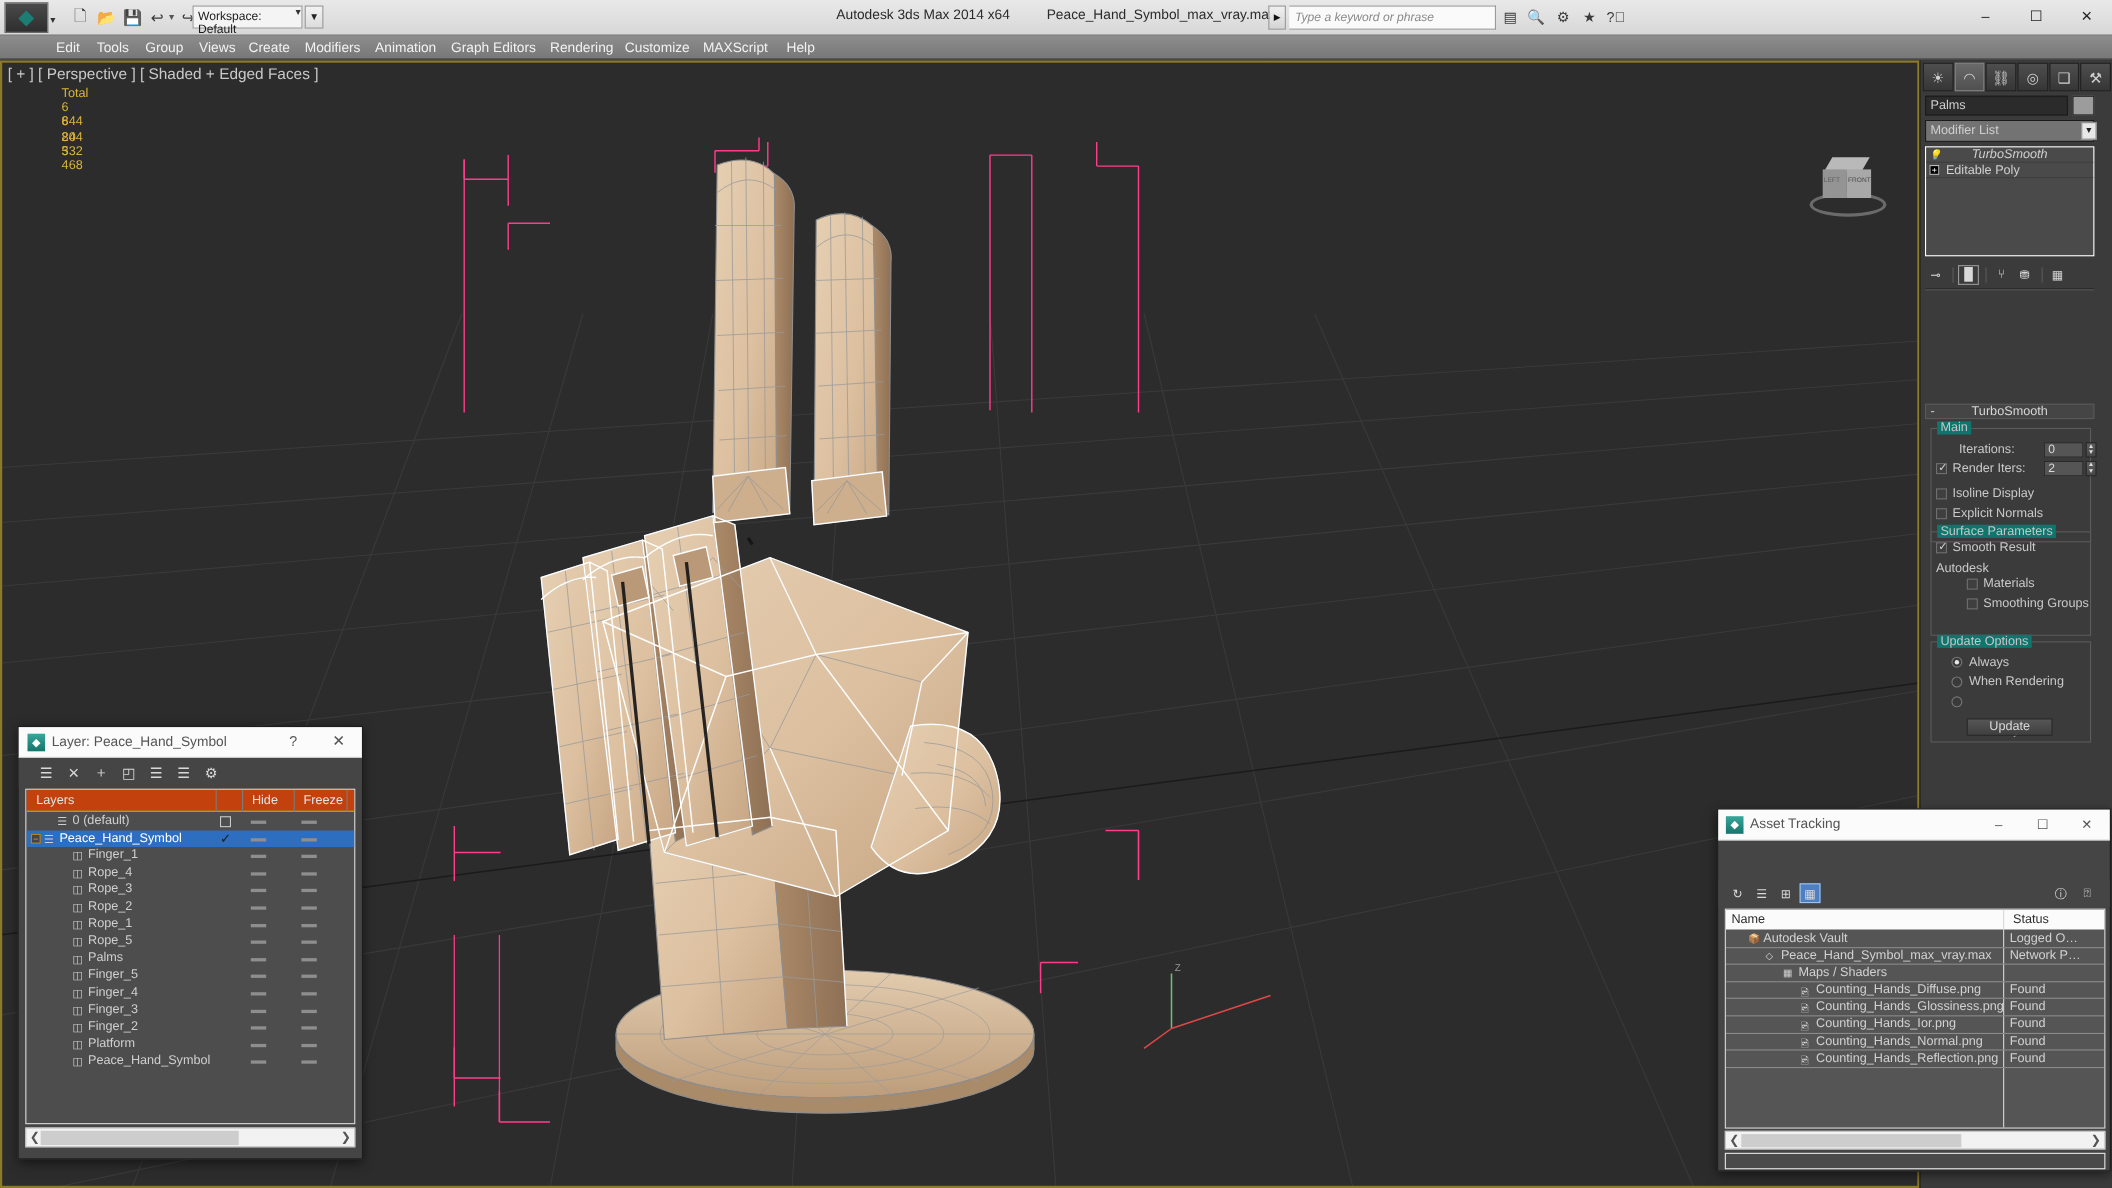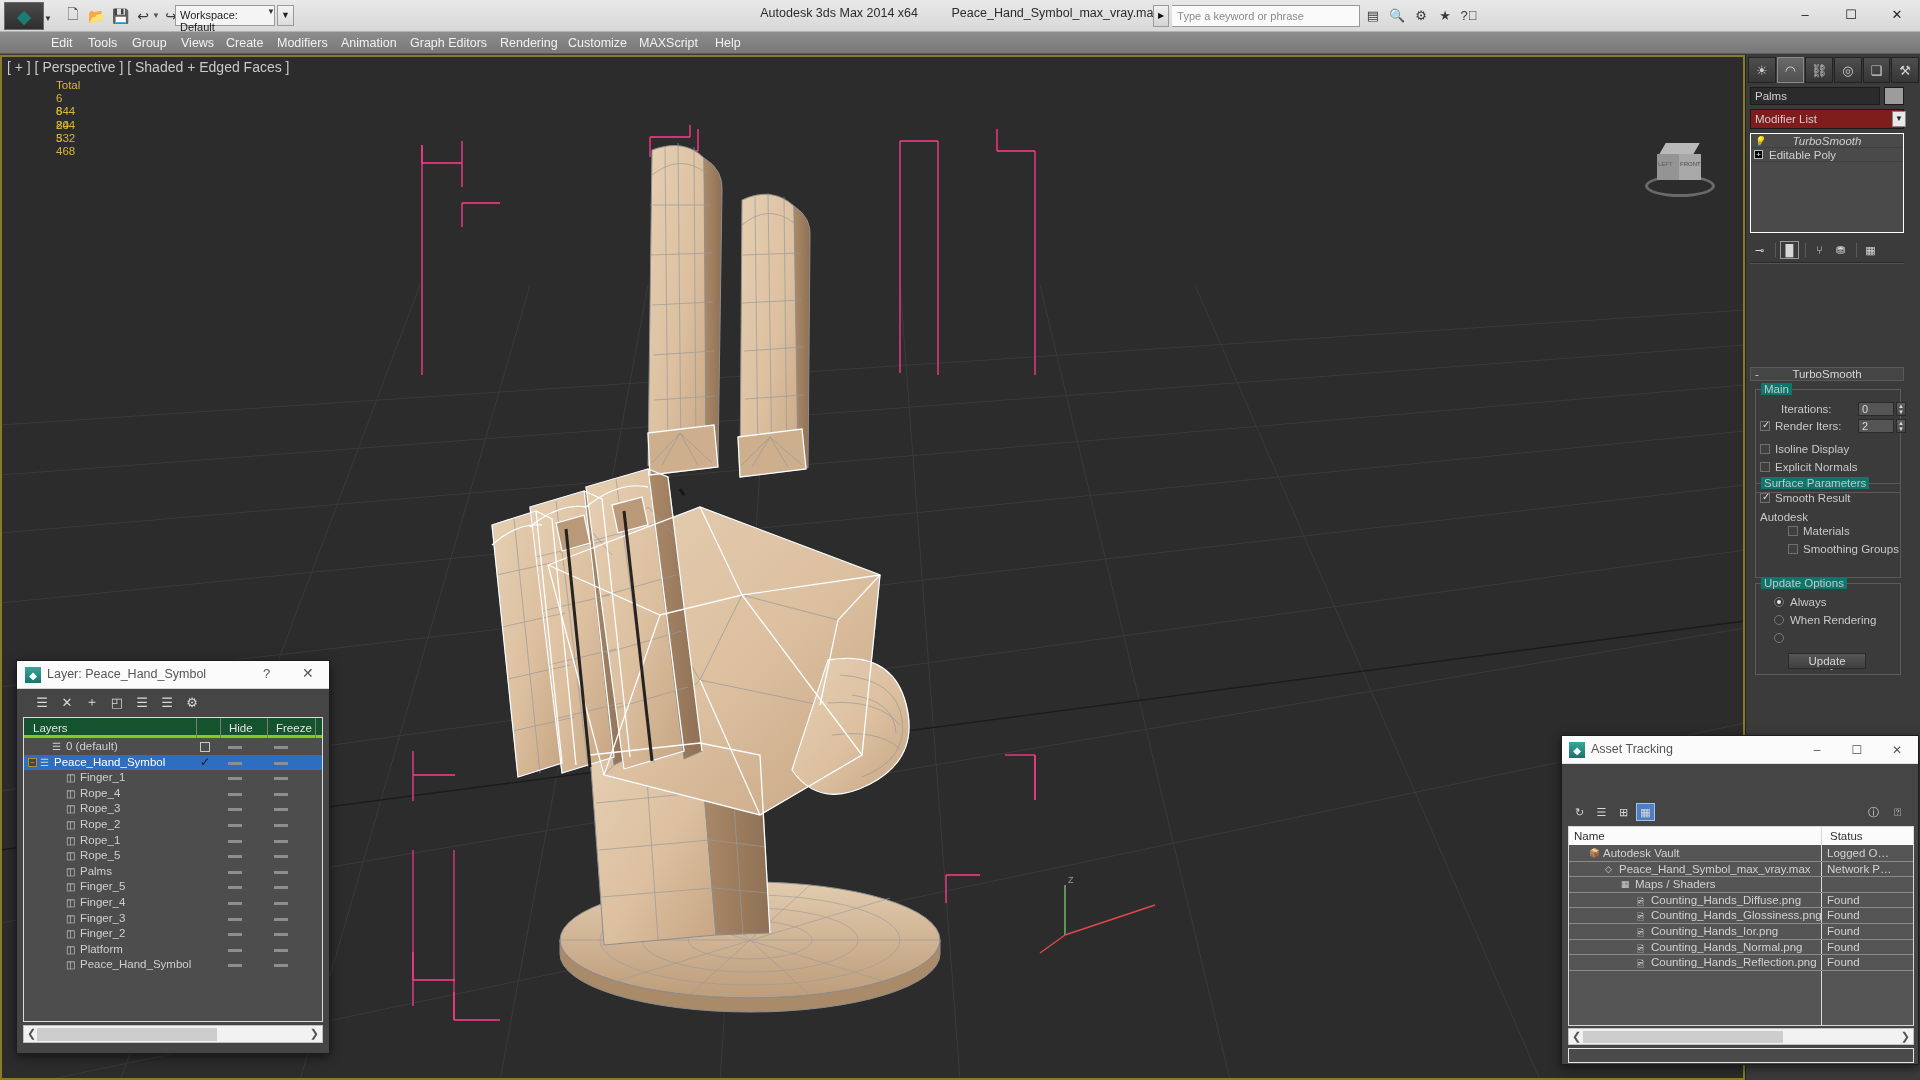--- a/index.html
+++ b/index.html
@@ -29,21 +29,21 @@
             text-align:center; color:#222; font-size:9px; line-height:19px; }
   #apptitle { position:absolute; left:0; top:6px; width:1920px; text-align:center;
               color:#2b2b2b; font-size:12.5px; pointer-events:none; }
   #apptitle .fname { margin-left:30px; }
   #searchwrap { position:absolute; left:1153px; top:5px; height:22px; }
   #searcharrow { width:16px; height:22px; background:linear-gradient(#f0f0f0,#d4d4d4);
                  border:1px solid #9a9a9a; display:inline-block; text-align:center;
                  color:#111; font-size:8px; line-height:20px; vertical-align:top;}
   #searchinput { width:188px; height:22px; background:#fafafa; border:1px solid #9a9a9a;
                  border-left:none; display:inline-block; vertical-align:top;
-                 color:#8a8a8a; font-size:11px; padding:4px 5px; }
+                 color:#8a8a8a; font-style:italic; font-size:11px; padding:4px 5px; }
   .helpicon { position:absolute; top:5px; width:20px; height:22px; color:#3a3a3a;
               font-size:13px; text-align:center; line-height:22px; }
   .wbtn { position:absolute; top:0; width:46px; height:30px; color:#222;
           font-size:13px; text-align:center; line-height:30px; }
 
   
   #menubar { position:absolute; left:0; top:32px; width:1920px; height:22px;
              background:linear-gradient(#8d8d8d,#787878); border-bottom:1px solid #5c5c5c; }
   #menubar .mi { position:absolute; top:0; height:22px; line-height:22px;
                  color:#f2f2f2; font-size:12.5px; padding:0 7px; }
@@ -81,21 +81,21 @@
   .cptab { width:30px; height:26px; margin-right:1px; background:linear-gradient(#4e4e4e,#363636);
            border:1px solid #222; display:flex; align-items:center; justify-content:center;
            font-size:13px; color:#cfcfcf; }
   .cptab.active { background:linear-gradient(#6a6a6a,#505050); border-color:#8a8a8a; }
   #cp-name { position:absolute; left:4px; top:32px; width:130px; height:18px;
              background:#2b2b2b; border:1px solid #1b1b1b; color:#cfcfcf;
              font-size:11.5px; padding:2px 4px; }
   #cp-color { position:absolute; left:138px; top:32px; width:20px; height:18px;
               background:#9c9c9c; border:1px solid #1b1b1b; }
   #cp-modlist { position:absolute; left:4px; top:54px; width:154px; height:20px;
-                background:#7f1d1d; border:1px solid #1b1b1b; color:#cfcfcf;
+                background:#737373; border:1px solid #1b1b1b; color:#cfcfcf;
                 font-size:11.5px; padding:3px 4px; }
   #cp-modarrow { position:absolute; left:146px; top:56px; width:14px; height:16px;
                  background:#e8e8e8; border:1px solid #888; color:#222; font-size:8px;
                  text-align:center; line-height:14px; }
   #cp-stack { position:absolute; left:4px; top:78px; width:154px; height:100px;
               background:#4a4a4a; border:1px solid #ffffff; }
   .stackrow { height:14px; line-height:14px; font-size:11.5px; color:#cfcfcf;
               padding-left:18px; position:relative; border-bottom:1px solid #3f3f3f; }
   .stackrow.italic { font-style:italic; text-align:center; padding-left:0; }
   .stackicon { position:absolute; left:3px; top:2px; width:10px; height:10px;
@@ -149,21 +149,21 @@
   #ld-name { position:absolute; left:30px; top:6px; color:#555; font-size:12.5px; }
   #ld-help { position:absolute; left:246px; top:5px; color:#555; font-size:13px; }
   #ld-close { position:absolute; left:285px; top:4px; color:#555; font-size:14px; }
   #ld-toolbar { position:absolute; left:0; top:28px; width:312px; height:26px;
                 background:#454545; }
   .ldtool { position:absolute; top:4px; width:18px; height:18px; display:flex;
             align-items:center; justify-content:center; font-size:13px; color:#d8d8d8; }
   #ld-list { position:absolute; left:6px; top:56px; width:300px; height:305px;
              background:#4d4d4d; border:1px solid #dadada; overflow:hidden; }
   #ld-hdr { position:absolute; left:0; top:0; width:300px; height:20px;
-            background:#14532d; border-bottom:3px solid #84cc16; }
+            background:#c2410c; border-bottom:1px solid #84cc16; }
   #ld-hdr .hcell { position:absolute; top:0; height:20px; line-height:20px;
                    color:#e4e4e4; font-size:11.5px; padding-left:5px; }
   #ld-hdr .hdiv { position:absolute; top:0; width:1px; height:20px; background:#7c7c7c; }
   .lrow { position:absolute; left:0; width:300px; height:15.6px; font-size:11.5px; }
   .lrow .lname { position:absolute; top:1px; color:#cfcfcf; }
   .lrow .licon { position:absolute; top:2px; font-size:10px; color:#cfcfcf; }
   .lrow.sel { background:#2e6ec1; }
   .lrow.sel .lname { color:#ffffff; }
   .dash { position:absolute; top:7px; width:14px; height:3px; background:#8e8e8e; }
   .expand { position:absolute; top:3px; width:9px; height:9px; border:1px solid #b88b2c;

